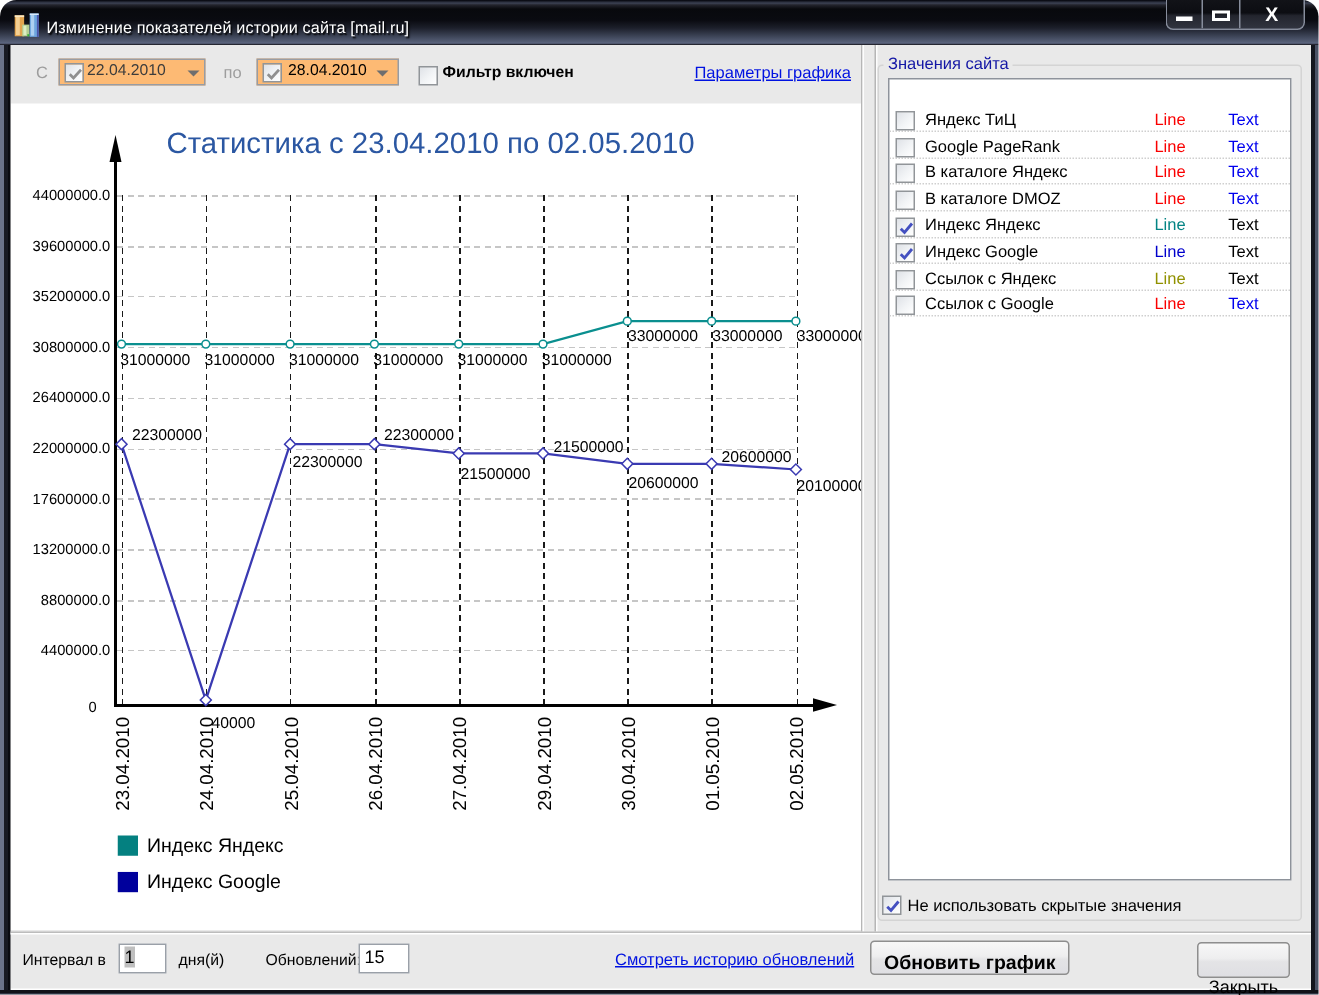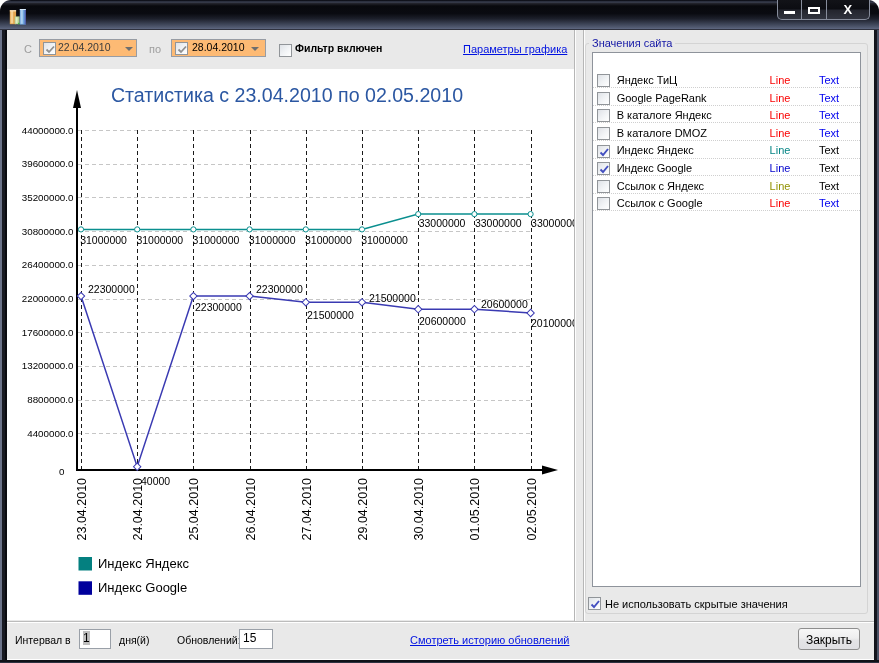--- a/index.html
+++ b/index.html
@@ -85,20 +85,21 @@
       <rect x="1.6" y="3" width="2.6" height="12.4" fill="#f4cf92"></rect>
       <rect x="0.8" y="2.2" width="6.3" height="1.2" fill="#f9e7c4"></rect>
       <rect x="5.8" y="8.4" width="4.8" height="7.8" fill="#b5cf92"></rect>
       <rect x="6.6" y="9.2" width="2" height="6.2" fill="#ddeec4"></rect>
       <rect x="9.2" y="14.8" width="1.4" height="1.4" fill="#35b235"></rect>
       <rect x="10.8" y="1" width="6" height="15.6" fill="#6ea6de"></rect>
       <rect x="11.6" y="1.8" width="2.2" height="14" fill="#add0f0"></rect>
       <rect x="15.6" y="1.8" width="1.2" height="14.8" fill="#4b55a8"></rect>
       <rect x="10.8" y="1" width="6" height="1" fill="#d8eafc"></rect>
     </svg>
+    <div id="titletext">Изминение показателей истории сайта [mail.ru]</div>
     <div id="wbtns">
       <div class="wb">
           <div class="glyph-min"></div>
         </div>
       <div class="wb">
           <div class="glyph-max"></div>
         </div>
       <div class="wb">
           <div class="glyph-x">X</div>
         </div>
@@ -300,14 +301,15 @@
     </div>
   <div class="lbl" style="left:605px;top:597.5px;text-align:right;">Не использовать скрытые значения</div>
 
   <div id="botline"></div>
   <div class="lbl" style="left:15px;top:633.5px;font-size:10.5px;">Интервал в</div>
   <div class="inp" style="left:79px;width:32px;"><span style="background:#bfbfbf;">1</span></div>
   <div class="lbl" style="left:119px;top:633.5px;font-size:10.5px;">дня(й)</div>
   <div class="lbl" style="left:177px;top:633.5px;font-size:10.5px;">Обновлений:</div>
   <div class="inp" style="left:239px;width:34px;">15</div>
   <a class="lnk" style="left:410px;top:633.5px;">Смотреть историю обновлений</a>
-  <div class="btn" style="left:798px;top:628px;width:62px;height:22px;font-size:12px;padding-top:4px;">Закрыть</div>
+  <div class="btn" style="left:580px;top:627px;width:133px;height:23px;font-weight:bold;font-size:13px;padding-top:6px;">Обновить график</div>
+  <div class="btn" style="left:798px;top:628px;width:62px;height:22px;font-size:12px;padding-top:22px;">Закрыть</div>
 </div>
 
 </body></html>

